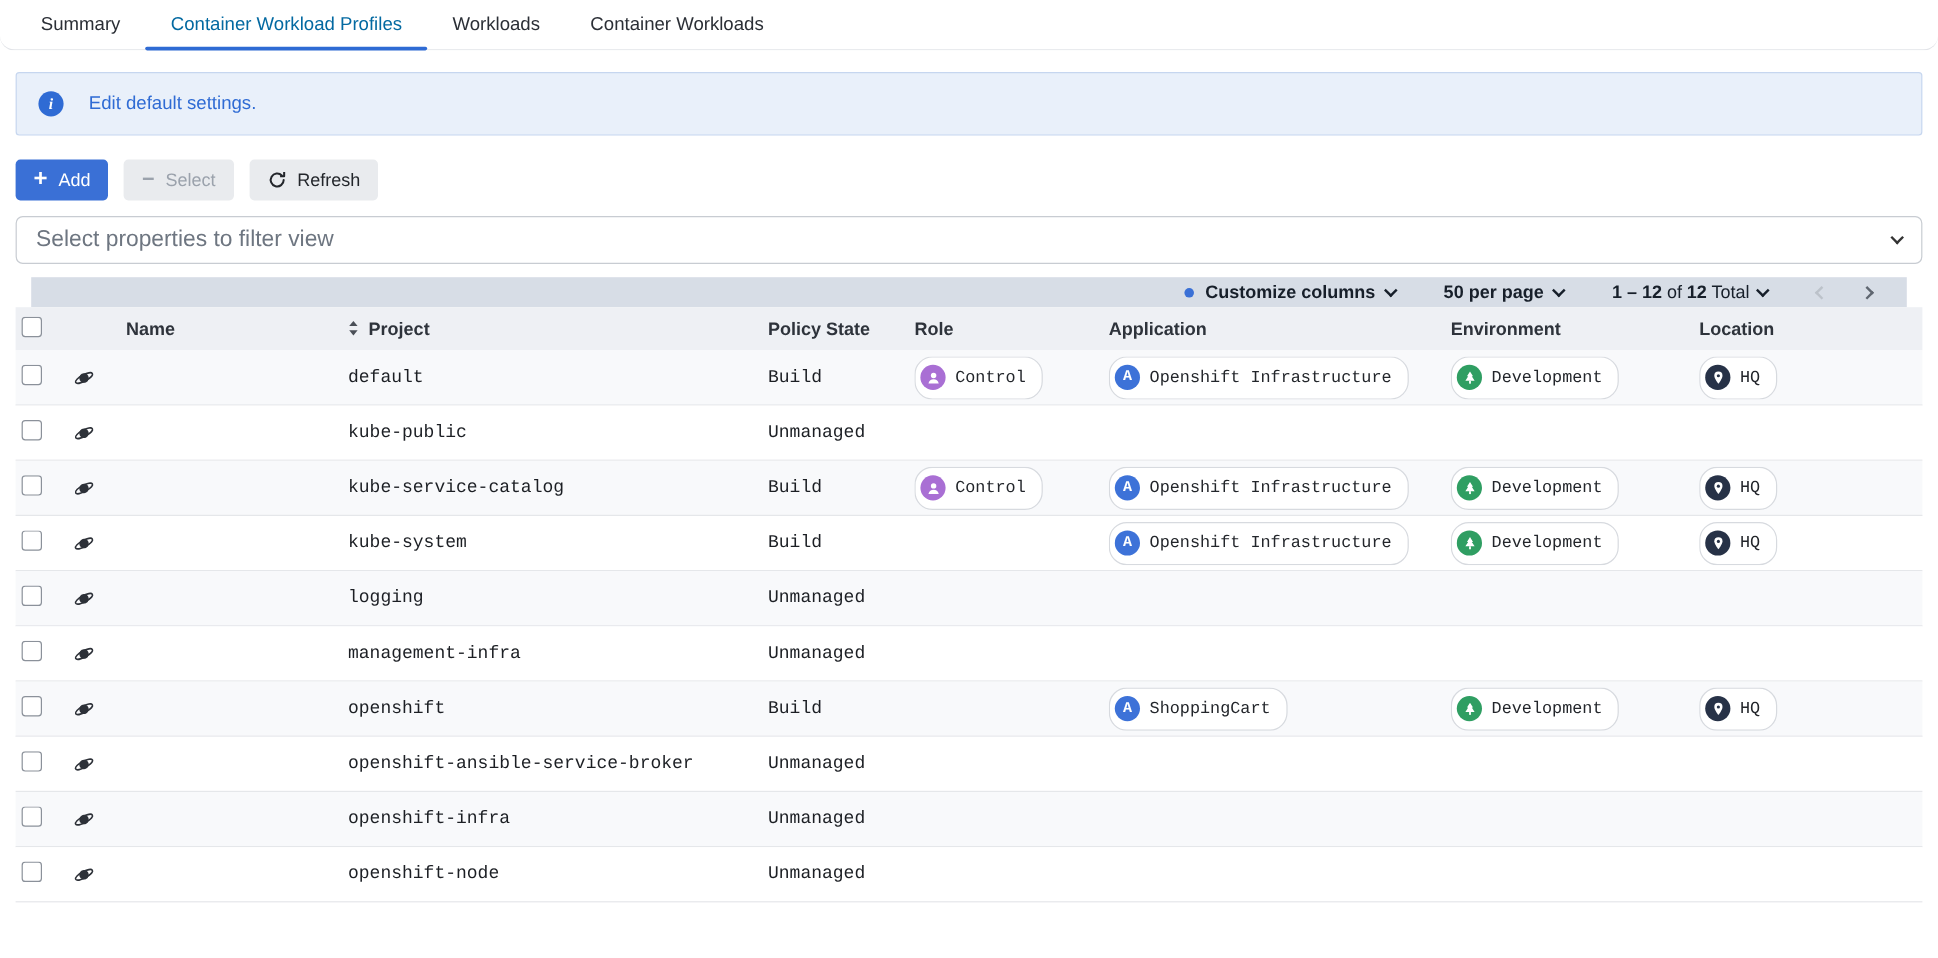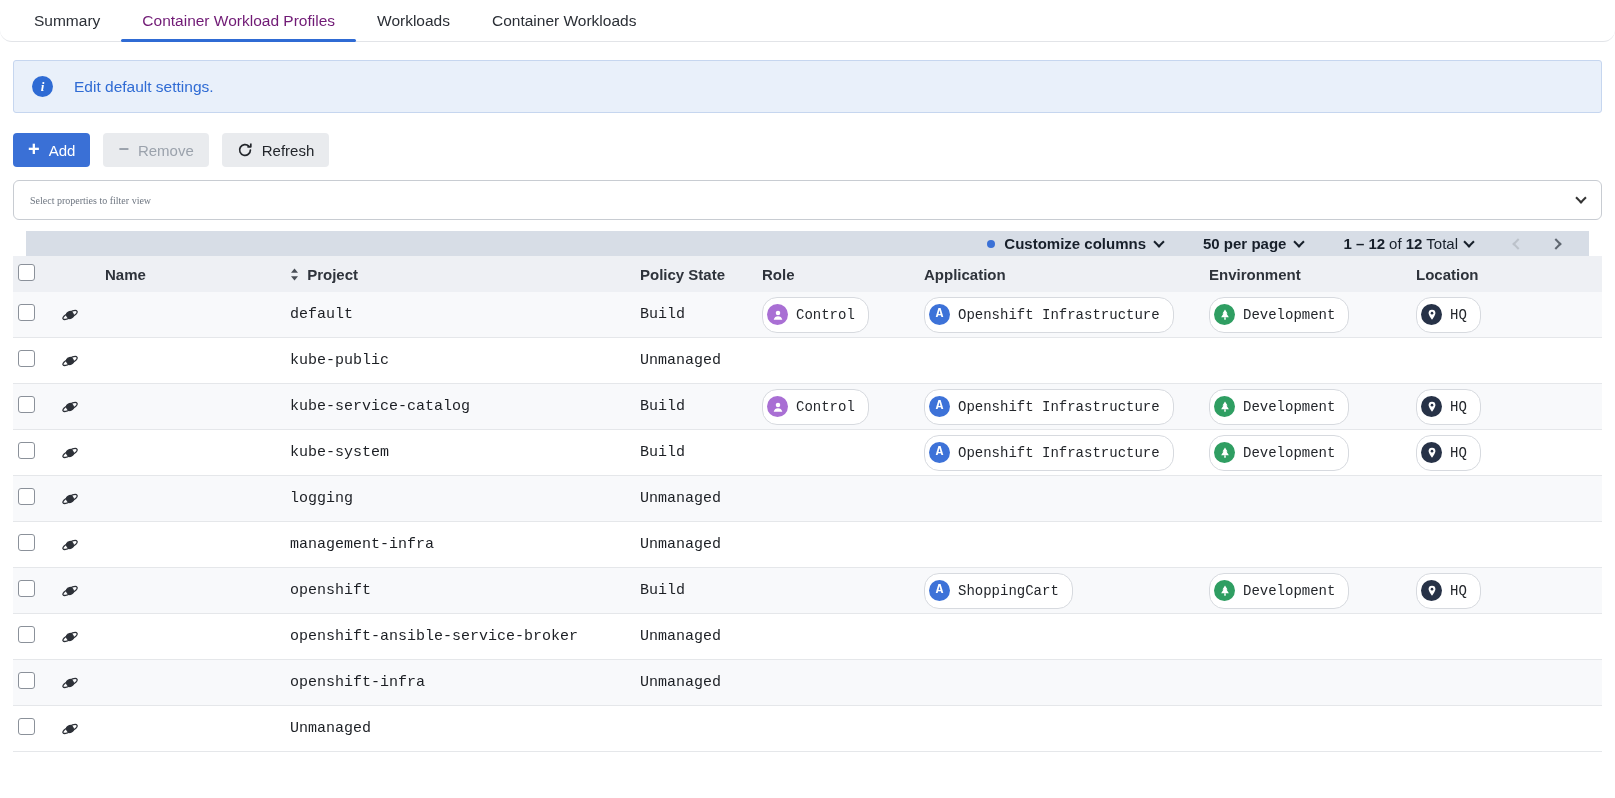--- a/index.html
+++ b/index.html
@@ -3,21 +3,21 @@
 <meta charset="utf-8">
 <style>
   * { box-sizing: border-box; margin: 0; padding: 0; }
   html, body { width: 1615px; height: 798px; overflow: hidden; background: #fff;
     font-family: "Liberation Sans", sans-serif; color: #1c1f24; }
 
   
   .tabbar { display: flex; height: 42px; padding: 0 13px; border-bottom: 1px solid #e2e4e8; border-radius: 12px; }
   .tab { display: flex; align-items: center; padding: 0 21px; font-size: 15.5px;
     color: #2b2f36; position: relative; cursor: pointer; white-space: nowrap; }
-  .tab.active { color: #701a75; }
+  .tab.active { color: #0369a1; }
   .tab.active::after { content: ""; position: absolute; left: 0; right: 0; bottom: -1px;
     height: 3px; background: #2f6bd4; border-radius: 2px; }
 
   
   .banner { margin: 18px 13px 0; background: #e9f0fa; border: 1px solid #c6d6ef;
     border-radius: 3px; padding: 15px 18px; display: flex; align-items: center;
     font-size: 15.5px; color: #1e2633; }
   .info-icon { flex: 0 0 auto; width: 21px; height: 21px; border-radius: 50%;
     background: #2f6bd4; color: #fff; display: flex; align-items: center;
     justify-content: center; font-size: 13px; font-weight: bold; font-style: italic;
@@ -30,22 +30,22 @@
     border: none; border-radius: 4px; font-size: 15px; font-family: inherit; cursor: pointer; }
   .btn.primary { background: #3a70d6; color: #fff; }
   .btn.gray { background: #e9ebee; color: #23262b; }
   .btn.disabled { background: #e9ebee; color: #9ba2ac; cursor: default; }
   .plus-glyph { font-size: 20px; font-weight: bold; line-height: 1; position: relative; top: -1px; }
   .minus-glyph { font-size: 18px; font-weight: bold; line-height: 1; position: relative; top: -1px; }
 
   
   .filter { margin: 13px 13px 0; height: 40px; border: 1px solid #c8ccd2; border-radius: 6px;
     display: flex; align-items: center; padding: 0 16px; background: #fff; }
-  .filter input { flex: 1; border: none; outline: none; font-size: 10px; color: #333;
-    background: transparent; font-family: Liberation Serif, serif; }
+  .filter input { flex: 1; border: none; outline: none; font-size: 19px; color: #333;
+    background: transparent; font-family: Liberation Sans, sans-serif; }
   .filter input::placeholder { color: #6e7681; opacity: 1; }
 
   
   .chev { display: inline-block; width: 8px; height: 8px;
     border-right: 2px solid currentColor; border-bottom: 2px solid currentColor; }
   .chev.down { transform: rotate(45deg); position: relative; top: -2px; margin-left: 9px; }
   .chev.left { transform: rotate(135deg); }
   .chev.right { transform: rotate(-45deg); }
 
   
@@ -99,21 +99,21 @@
   <a class="banner-link">Edit default settings.</a>
 </div>
 
 <div class="actions">
   <button class="btn primary">
     <span class="plus-glyph">+</span>
     <span>Add</span>
   </button>
   <button class="btn disabled">
     <span class="minus-glyph">−</span>
-    <span>Remove</span>
+    <span>Select</span>
   </button>
   <button class="btn gray">
     <span style="display:inline-flex;">
       <svg width="16" height="16" viewBox="0 0 16 16" fill="none">
         <path d="M13.4 8a5.4 5.4 0 1 1-1.55-3.8" stroke="#23262b" stroke-width="1.7" stroke-linecap="round"></path>
         <path d="M13.8 1.4v3.4h-3.4" stroke="#23262b" stroke-width="1.7" stroke-linejoin="round"></path>
       </svg>
     </span>
     <span>Refresh</span>
   </button>
@@ -533,20 +533,21 @@
     </div>
     <div class="cell cell-icon">
       <svg width="18" height="18" viewBox="0 0 20 20">
         <g transform="rotate(-28 10 10)">
           <circle cx="10" cy="10" r="4.4" fill="#2d3138"></circle>
           <ellipse cx="10" cy="10" rx="8.8" ry="2.9" fill="none" stroke="#2d3138" stroke-width="1.4"></ellipse>
         </g>
       </svg>
     </div>
     <div class="cell"></div>
+    <div class="cell">openshift-node</div>
     <div class="cell">Unmanaged</div>
     <div class="cell">
       
     </div>
     <div class="cell">
       
     </div>
     <div class="cell">
       
     </div>

